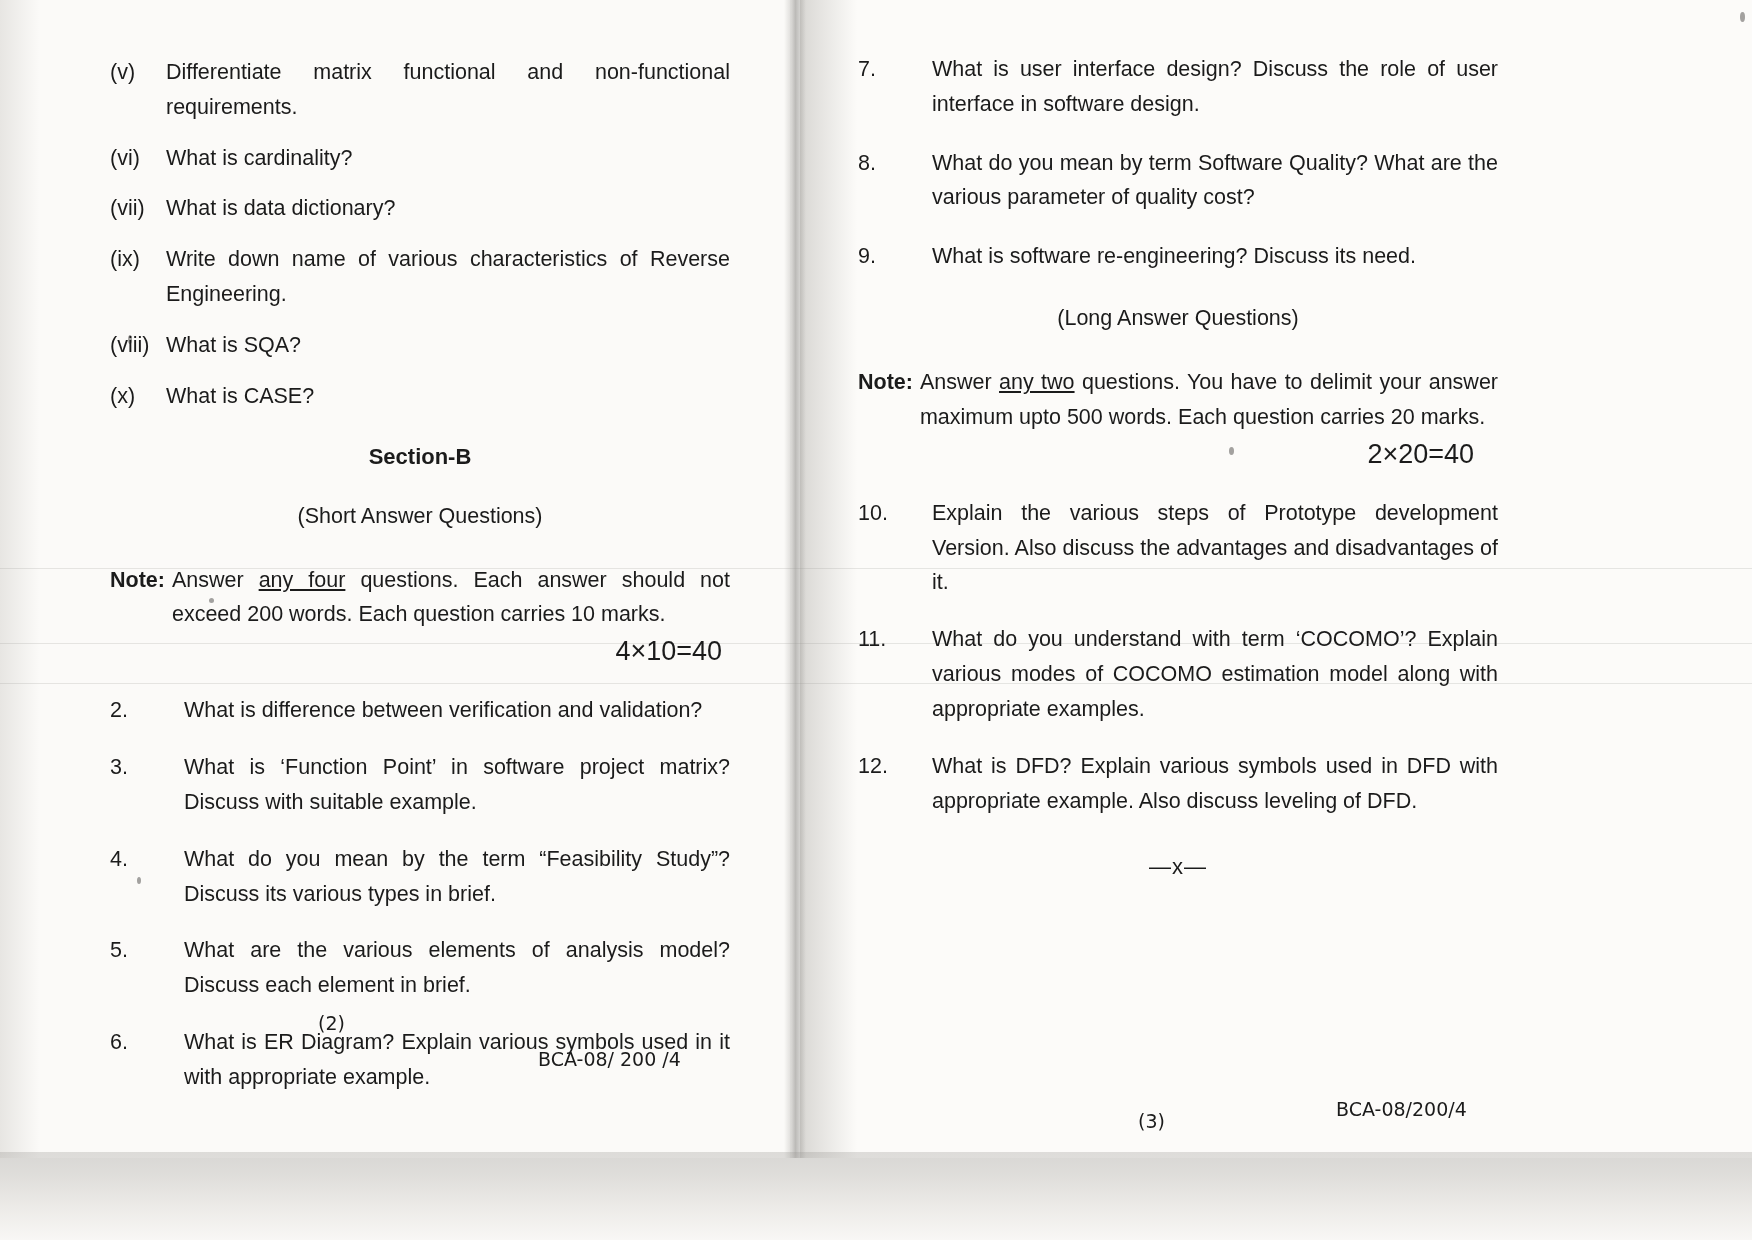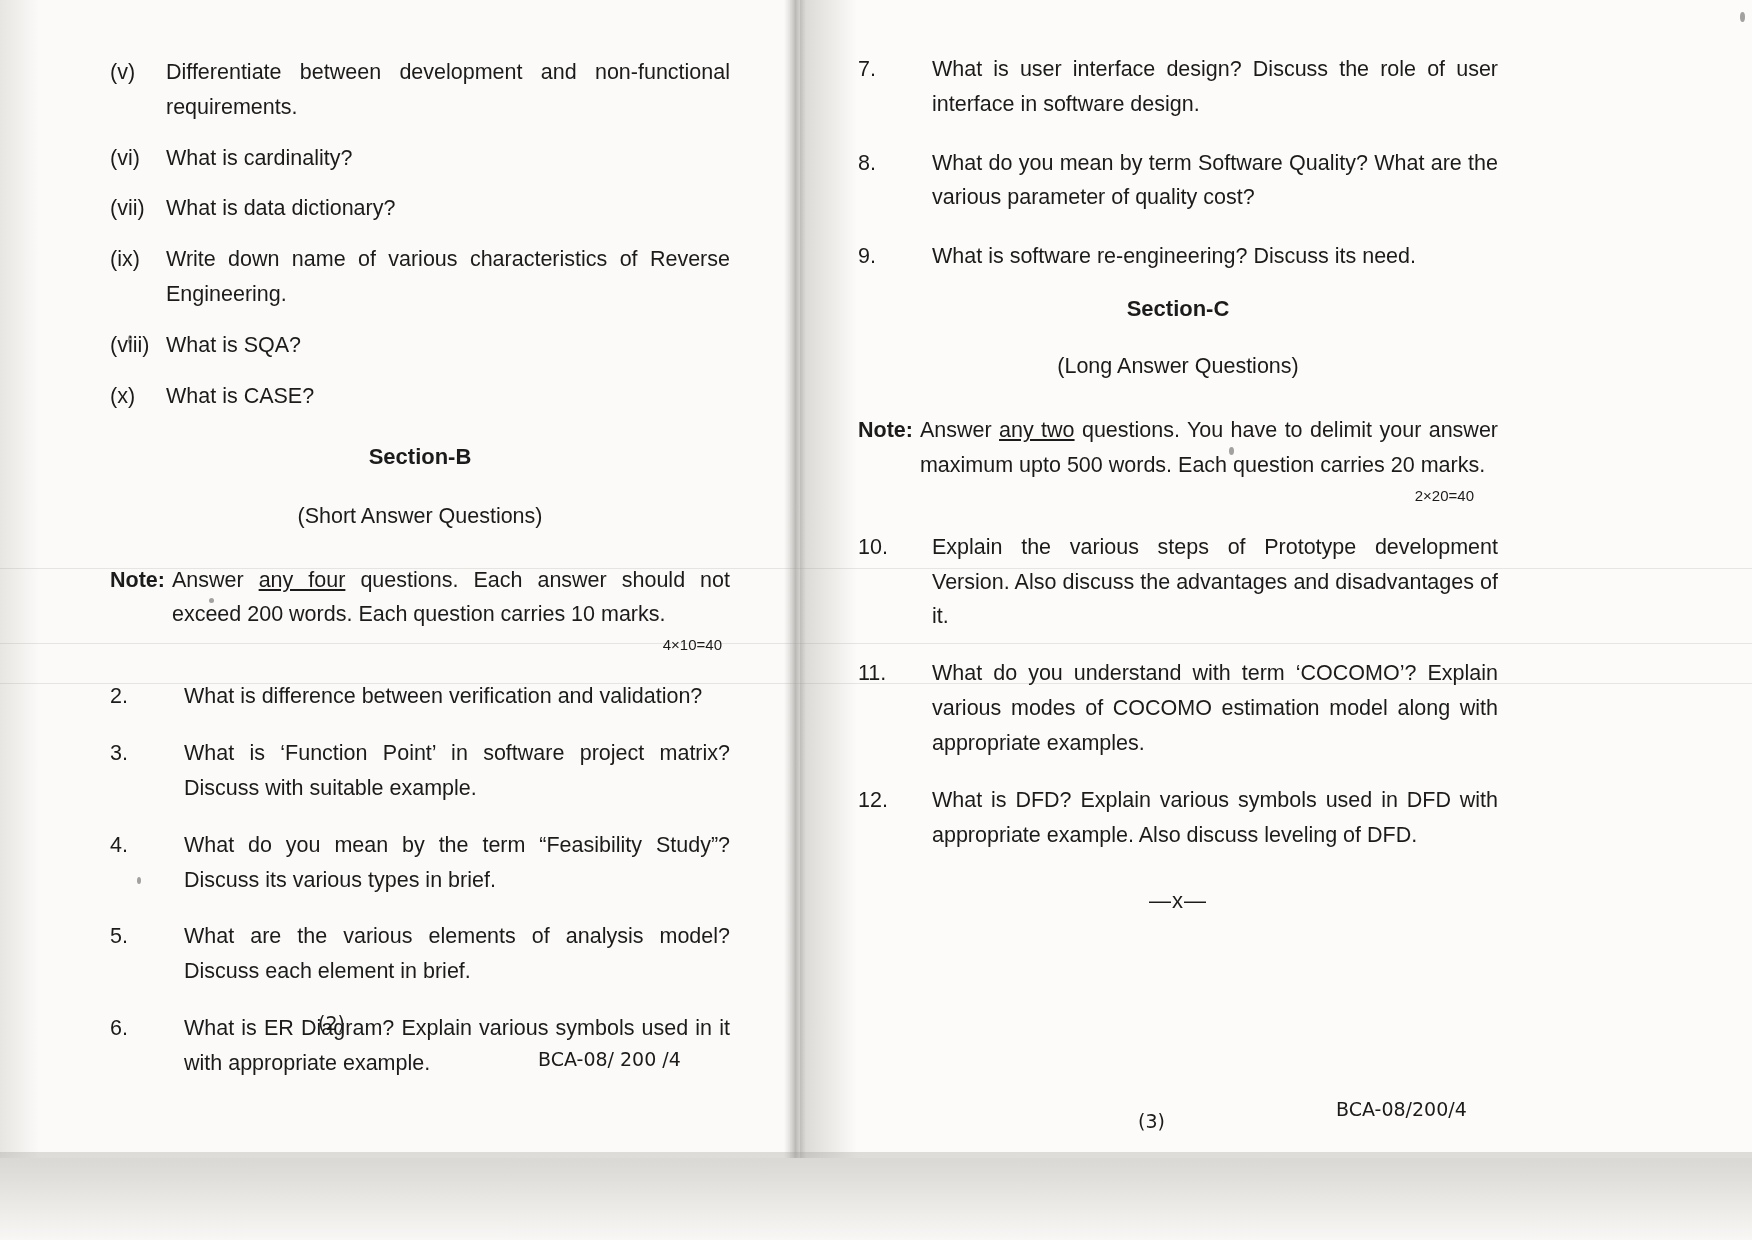--- a/index.html
+++ b/index.html
@@ -105,21 +105,21 @@
     padding-right: 7px;
   }
   .note .txt {
     flex: 1 1 auto;
     text-align: justify;
   }
   .u { text-decoration: underline; }
 
   .marks {
     text-align: right;
-    font-size: 15px;
+    font-size: 27px;
     margin-top: -2px;
     margin-bottom: 26px;
     padding-right: 8px;
   }
   .marks.indent-c { padding-right: 24px; }
 
   .section-head {
     text-align: center;
     font-weight: bold;
     font-size: 22px;
@@ -178,21 +178,21 @@
   <div class="speck" style="left:128px; top:335px; width:4px; height:9px;"></div>
   <div class="speck" style="left:137px; top:877px; width:4px; height:7px;"></div>
   <div class="speck" style="left:209px; top:598px; width:5px; height:5px;"></div>
   <div class="speck" style="left:1740px; top:12px; width:5px; height:10px;"></div>
   <div class="speck" style="left:1229px; top:447px; width:5px; height:8px;"></div>
 
   <div class="col col-left" style="top:55px;">
 
     <div class="q roman">
       <span class="marker">(v)</span>
-      <span class="body">Differentiate between development and non-functional requirements.</span>
+      <span class="body">Differentiate matrix functional and non-functional requirements.</span>
     </div>
 
     <div class="q roman">
       <span class="marker">(vi)</span>
       <span class="body nojustify">What is cardinality?</span>
     </div>
 
     <div class="q roman">
       <span class="marker">(vii)</span>
       <span class="body nojustify">What is data dictionary?</span>
@@ -264,21 +264,20 @@
     <div class="q numbered" style="margin-bottom:24px;">
       <span class="marker">8.</span>
       <span class="body">What do you mean by term Software Quality? What are the various parameter of quality cost?</span>
     </div>
 
     <div class="q numbered" style="margin-bottom:6px;">
       <span class="marker">9.</span>
       <span class="body nojustify">What is software re-engineering? Discuss its need.</span>
     </div>
 
-    <div class="section-head" style="margin-top:22px;">Section-C</div>
     <div class="section-sub" style="margin:32px 0 34px 0;">(Long Answer Questions)</div>
 
     <div class="note">
       <span class="lbl">Note:</span>
       <span class="txt"><span>Answer </span><span class="u">any two</span><span> questions. You have to delimit your answer maximum upto 500 words. Each question carries 20 marks.</span></span>
     </div>
     <div class="marks indent-c">2×20=40</div>
 
     <div class="q numbered" style="margin-bottom:22px;">
       <span class="marker">10.</span>

